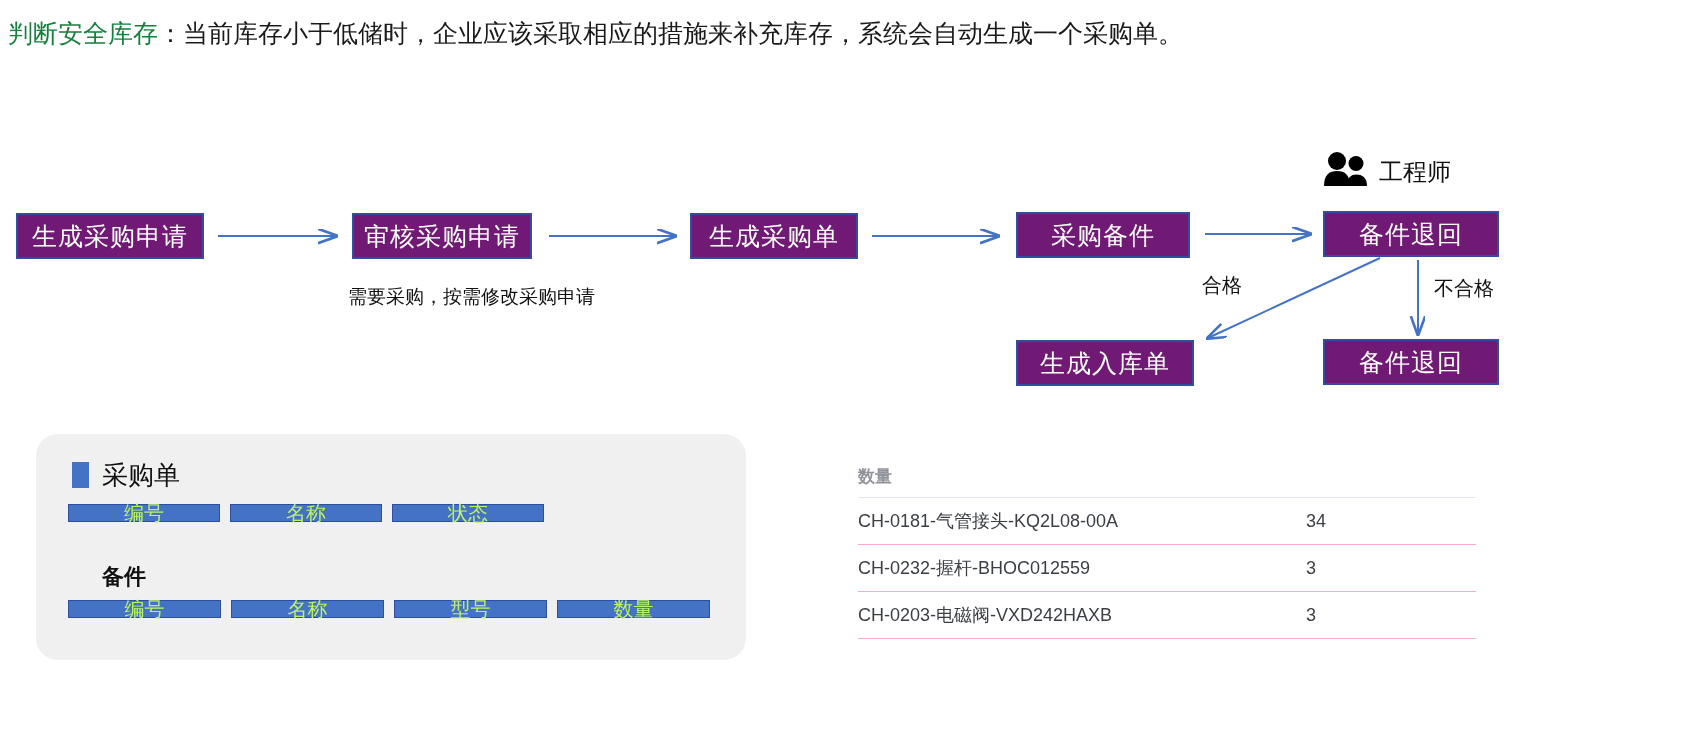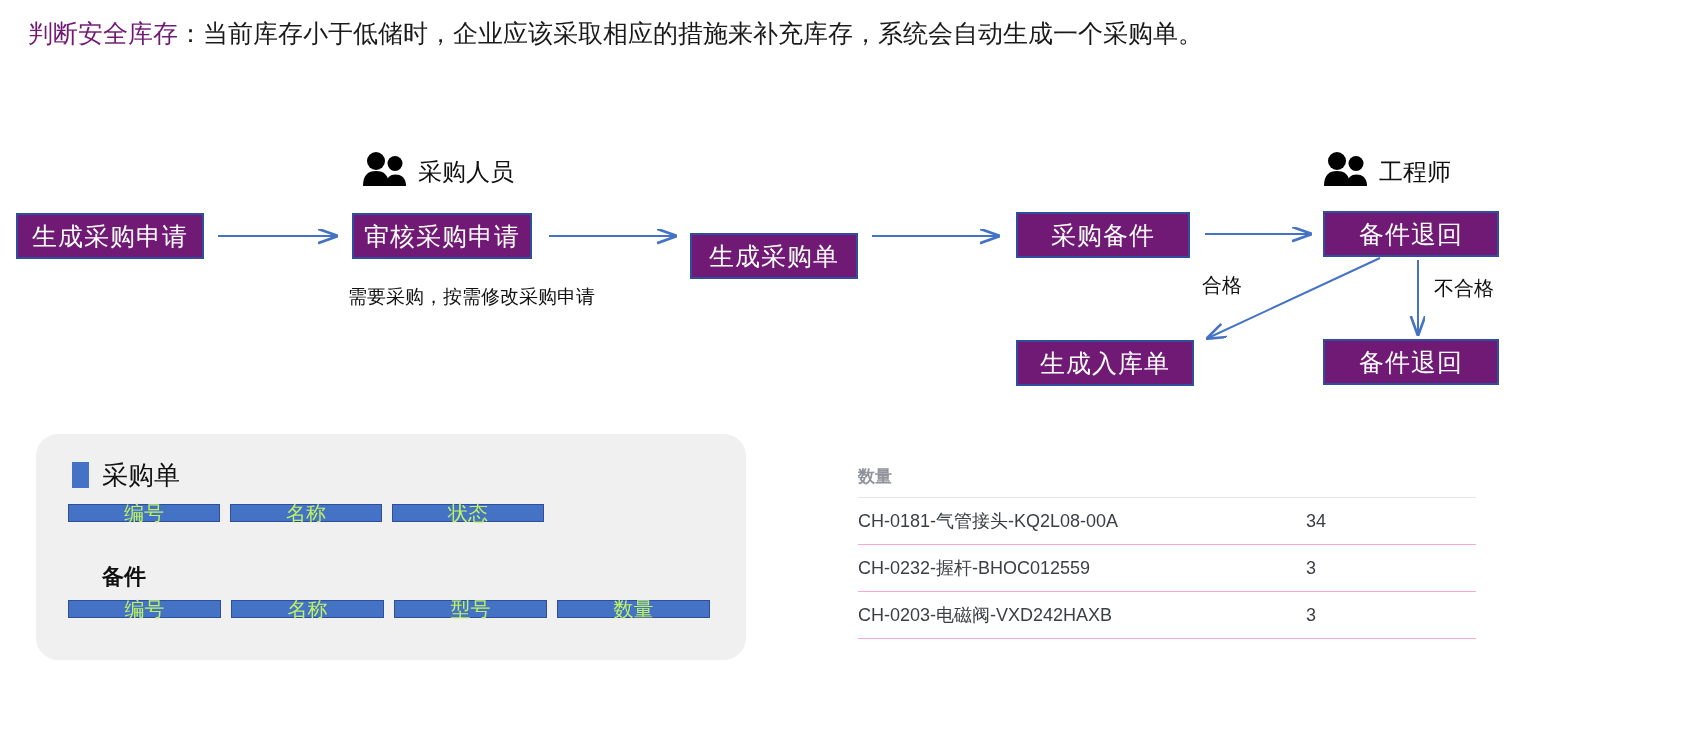--- a/index.html
+++ b/index.html
@@ -16,21 +16,21 @@
 
   
   #title-bar {
     position: absolute;
     left: 8px; top: 16px;
     font-size: 25px;
     line-height: 34px;
     white-space: nowrap;
     color: #1a1a1a;
   }
-  #title-bar .hl { color: #701a75; margin-left: 20px; }
+  #title-bar .hl { color: #15803d; }
 
   
   #flow { position: absolute; left: 0; top: 0; width: 1686px; height: 420px; }
 
   .node {
     position: absolute;
     background: #701a75;
     border: 2px solid #2F4E9E;
     color: #ffffff;
     font-size: 25px;
@@ -166,31 +166,20 @@
       </marker>
     </defs>
     <line x1="218" y1="236" x2="336" y2="236" stroke="#4472C4" stroke-width="2" marker-end="url(#ah)"></line>
     <line x1="549" y1="236" x2="675" y2="236" stroke="#4472C4" stroke-width="2" marker-end="url(#ah)"></line>
     <line x1="872" y1="236" x2="998" y2="236" stroke="#4472C4" stroke-width="2" marker-end="url(#ah)"></line>
     <line x1="1205" y1="234" x2="1310" y2="234" stroke="#4472C4" stroke-width="2" marker-end="url(#ah)"></line>
     <line x1="1380" y1="258" x2="1208" y2="338" stroke="#4472C4" stroke-width="2" marker-end="url(#ah)"></line>
     <line x1="1418" y1="260" x2="1418" y2="334" stroke="#4472C4" stroke-width="2" marker-end="url(#ah)"></line>
   </svg>
 
-  <div class="role" style="left:362px; top:152px;">
-    <span class="ppl-icon">
-      <svg width="46" height="34" viewBox="0 0 46 34" aria-hidden="true">
-        <circle cx="14" cy="9" r="9" fill="#000"></circle>
-        <circle cx="33" cy="11.5" r="7.5" fill="#000"></circle>
-        <path d="M1 34 C1 23 6 19 14 19 C22 19 27 23 27 34 Z" fill="#000"></path>
-        <path d="M24 34 C24 25.5 28 22.5 33.5 22.5 C39 22.5 44 25.5 44 34 Z" fill="#000"></path>
-      </svg>
-    </span>
-    <span>采购人员</span>
-  </div>
 
   <div class="role" style="left:1323px; top:152px;">
     <span class="ppl-icon">
       <svg width="46" height="34" viewBox="0 0 46 34" aria-hidden="true">
         <circle cx="14" cy="9" r="9" fill="#000"></circle>
         <circle cx="33" cy="11.5" r="7.5" fill="#000"></circle>
         <path d="M1 34 C1 23 6 19 14 19 C22 19 27 23 27 34 Z" fill="#000"></path>
         <path d="M24 34 C24 25.5 28 22.5 33.5 22.5 C39 22.5 44 25.5 44 34 Z" fill="#000"></path>
       </svg>
     </span>
@@ -198,21 +187,21 @@
   </div>
 
   <div class="node" style="left:16px; top:213px; width:188px; height:46px;">
     <span>生成采购申请</span>
   </div>
 
   <div class="node" style="left:352px; top:213px; width:180px; height:46px;">
     <span>审核采购申请</span>
   </div>
 
-  <div class="node" style="left:690px; top:213px; width:168px; height:46px;margin-top:20px;">
+  <div class="node" style="left:690px; top:213px; width:168px; height:46px;">
     <span>生成采购单</span>
   </div>
 
   <div class="node" style="left:1016px; top:212px; width:174px; height:46px;">
     <span>采购备件</span>
   </div>
 
   <div class="node" style="left:1323px; top:211px; width:176px; height:46px;">
     <span>备件退回</span>
   </div>

